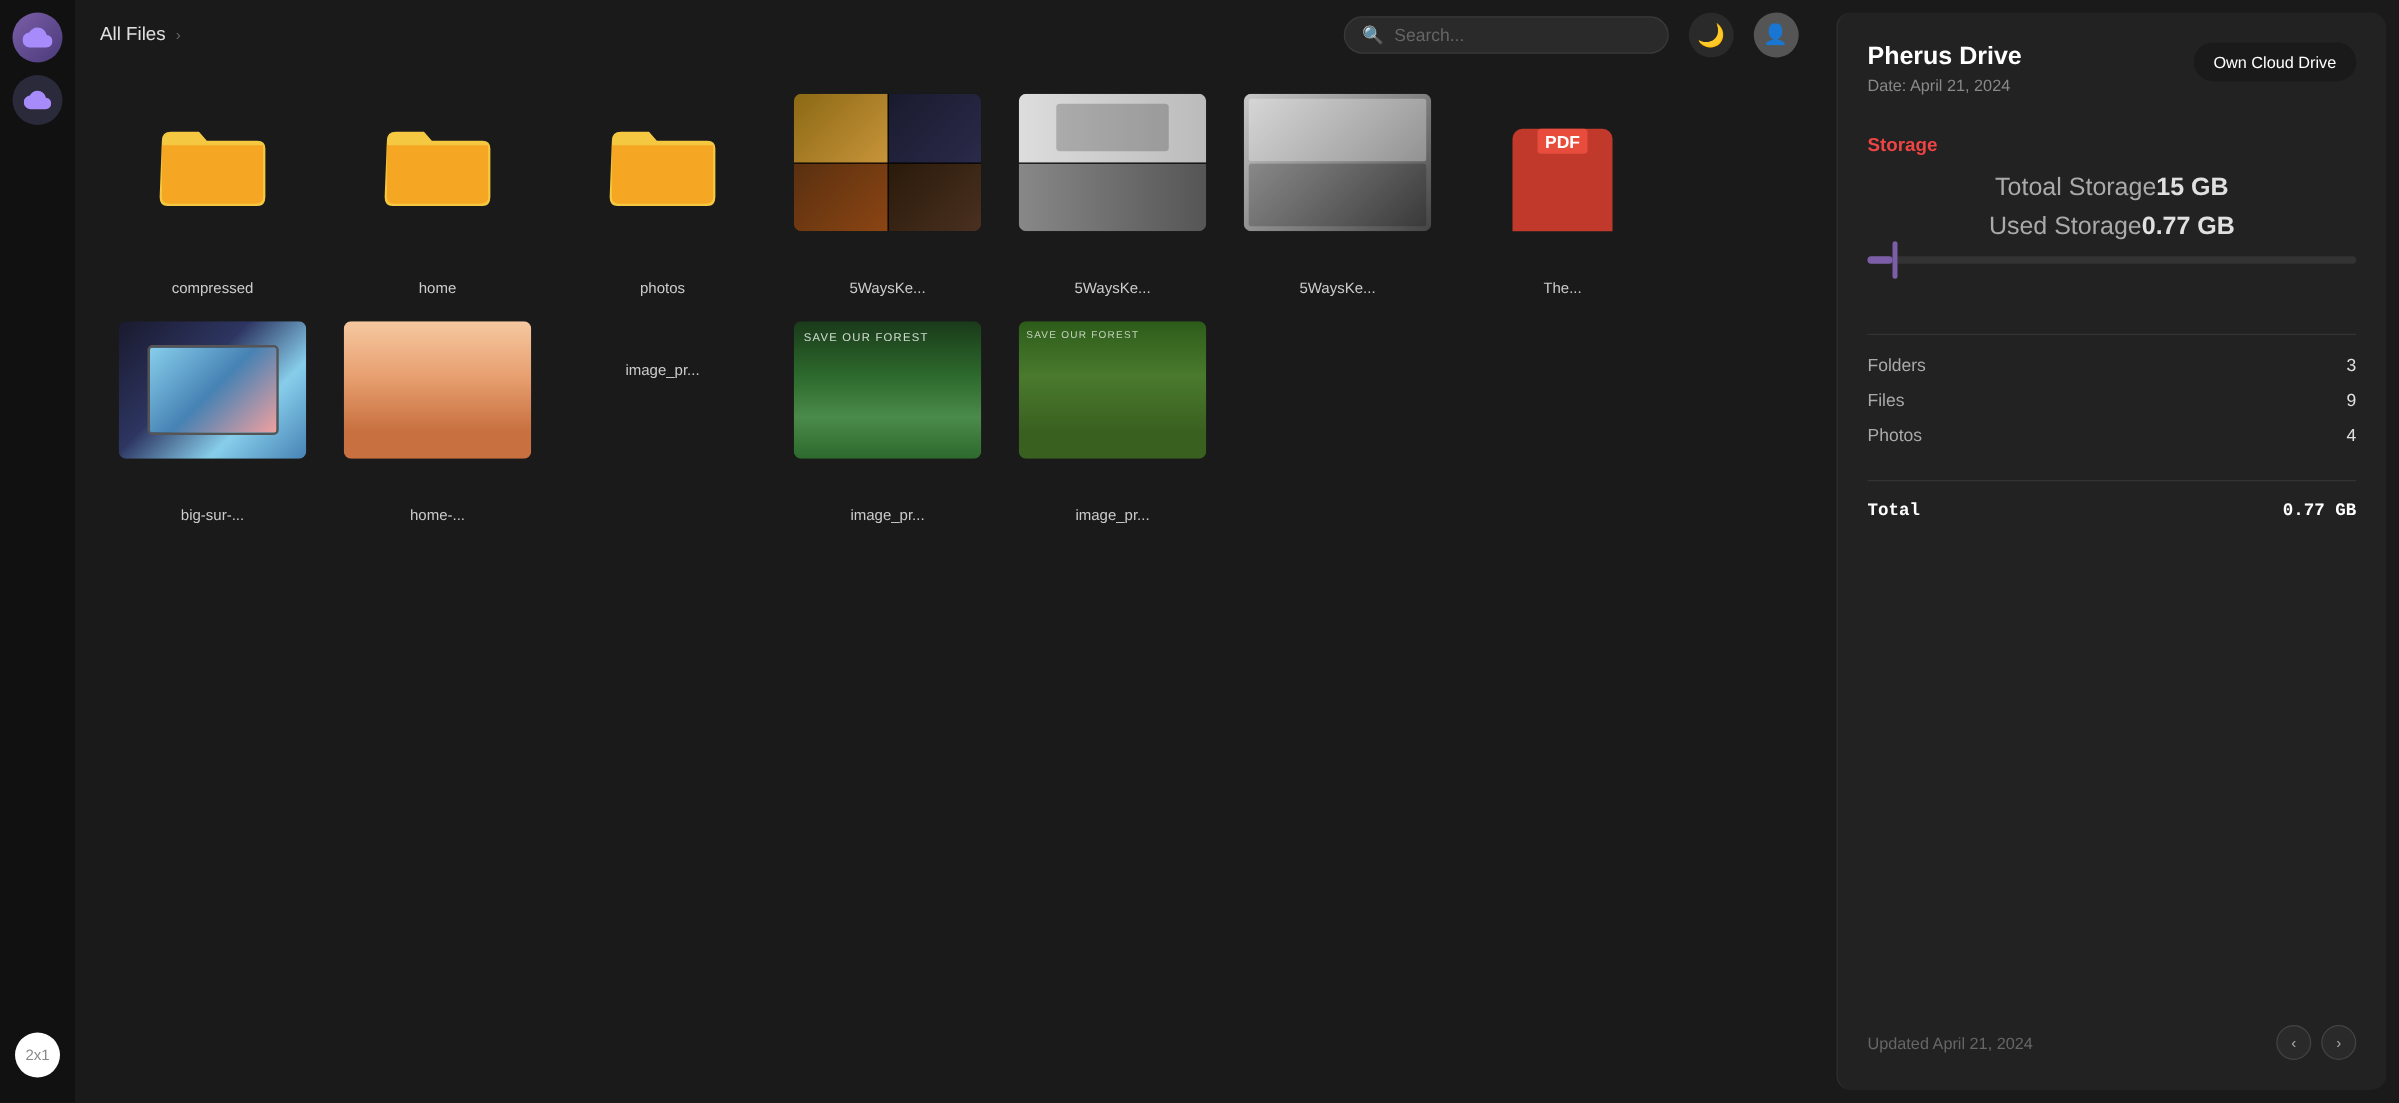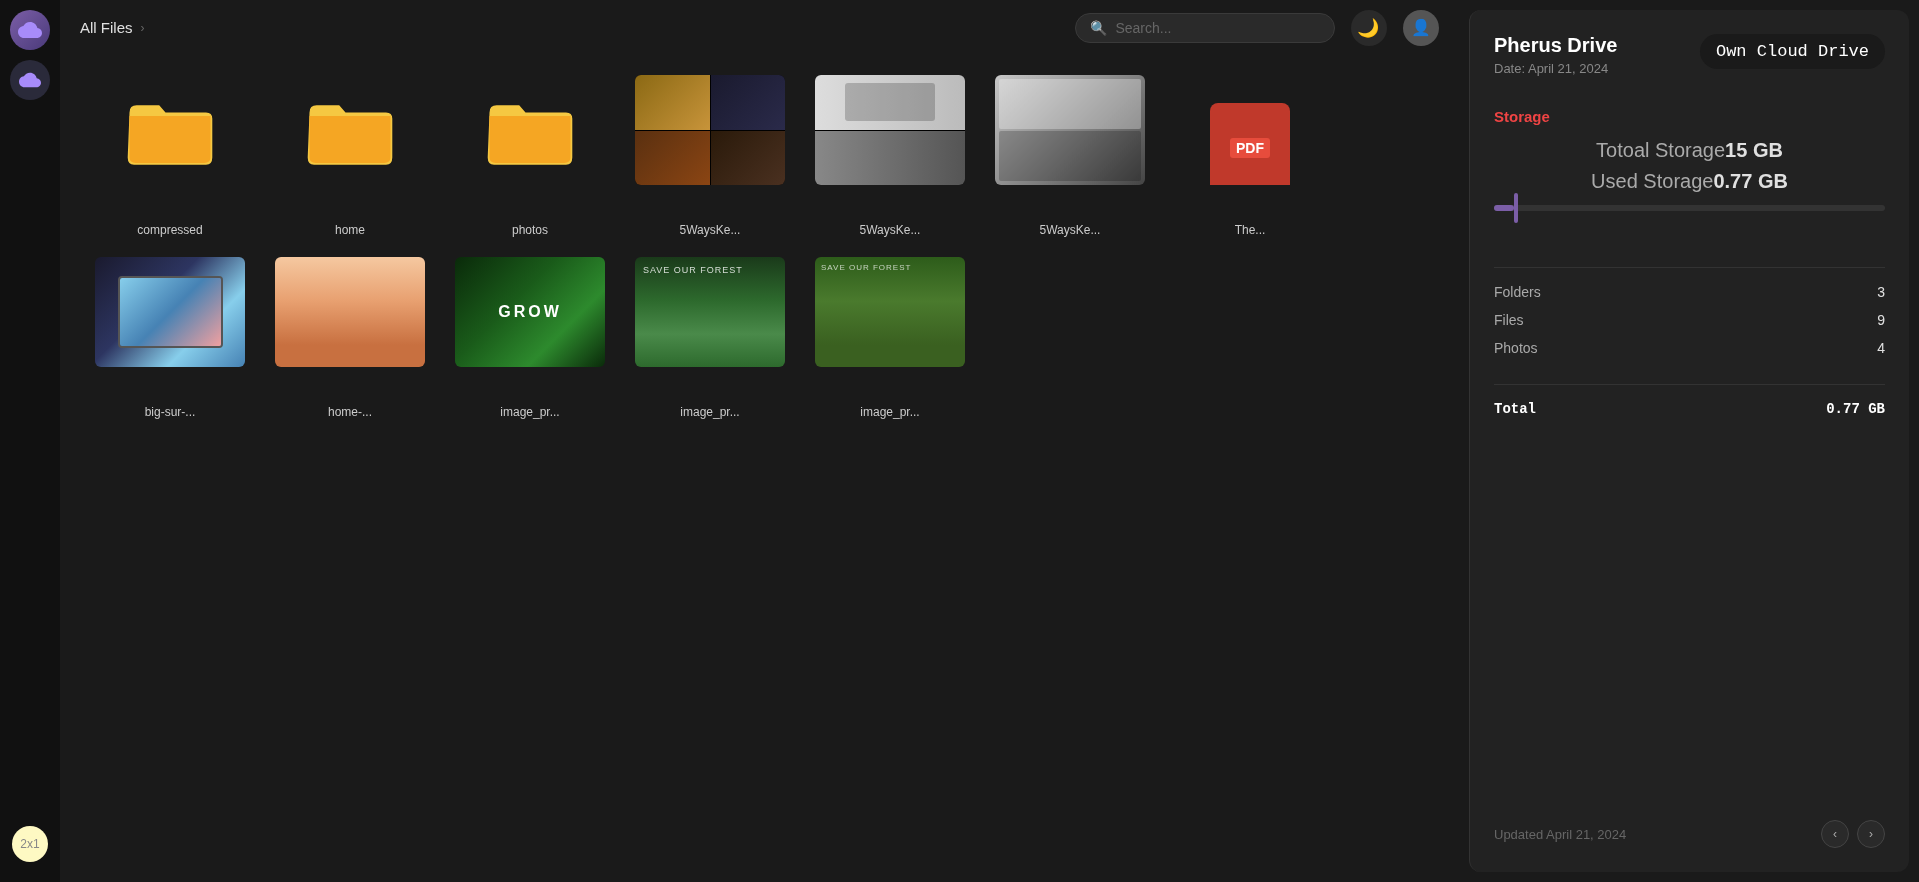--- a/index.html
+++ b/index.html
@@ -65,21 +65,21 @@
       flex-direction: column;
       align-items: center;
       gap: 10px;
       padding-bottom: 10px;
     }
 
     .sidebar-bottom-btn {
       width: 36px;
       height: 36px;
       border-radius: 50%;
-      background: #fef9c3;
+      background: #ffffff;
       display: flex;
       align-items: center;
       justify-content: center;
       cursor: pointer;
       color: #888;
       font-size: 12px;
       text-align: right;
     }
 
     
@@ -217,21 +217,20 @@
 
     
     .pdf-icon-wrap {
       width: 80px;
       height: 90px;
       background: #c0392b;
       border-radius: 8px;
       display: flex;
       flex-direction: column;
       align-items: center;
-      justify-content: center;
       gap: 2px;
       margin-top: 36px;
     }
 
     .pdf-icon-wrap .pdf-label {
       font-size: 14px;
       font-weight: bold;
       color: white;
       background: #e74c3c;
       padding: 2px 6px;
@@ -269,24 +268,23 @@
       color: #888;
       margin-top: 4px;
     }
 
     .own-cloud-btn {
       background: #1a1a1a;
       color: #fff;
       border: none;
       border-radius: 20px;
       padding: 8px 16px;
-      font-size: 17px;
+      font-size: 13px;
       cursor: pointer;
       white-space: nowrap;
-      font-family: Liberation Mono, monospace;
     }
 
     .storage-section {
       margin-bottom: 20px;
     }
 
     .storage-title {
       font-size: 15px;
       font-weight: 600;
       color: #ef4444;
@@ -596,25 +594,20 @@
 
       <div class="file-item">
         <div class="file-thumb">
           <div style="width:100%;height:100%;background:linear-gradient(180deg,#f5c8a0 0%,#e8a070 40%,#c87040 80%);border-radius:4px;">
           </div>
         </div>
         <span class="file-label">home-...</span>
       </div>
 
       <div class="file-item">
-        <div class="file-thumb">
-          <div class="green-web" style="border-radius:4px;">
-            <span class="green-web-title">GROW</span>
-          </div>
-        </div>
         <span class="file-label">image_pr...</span>
       </div>
 
       <div class="file-item">
         <div class="file-thumb">
           <div class="forest-scene" style="border-radius:4px;">
             <span class="forest-text">SAVE OUR FOREST</span>
           </div>
         </div>
         <span class="file-label">image_pr...</span>

